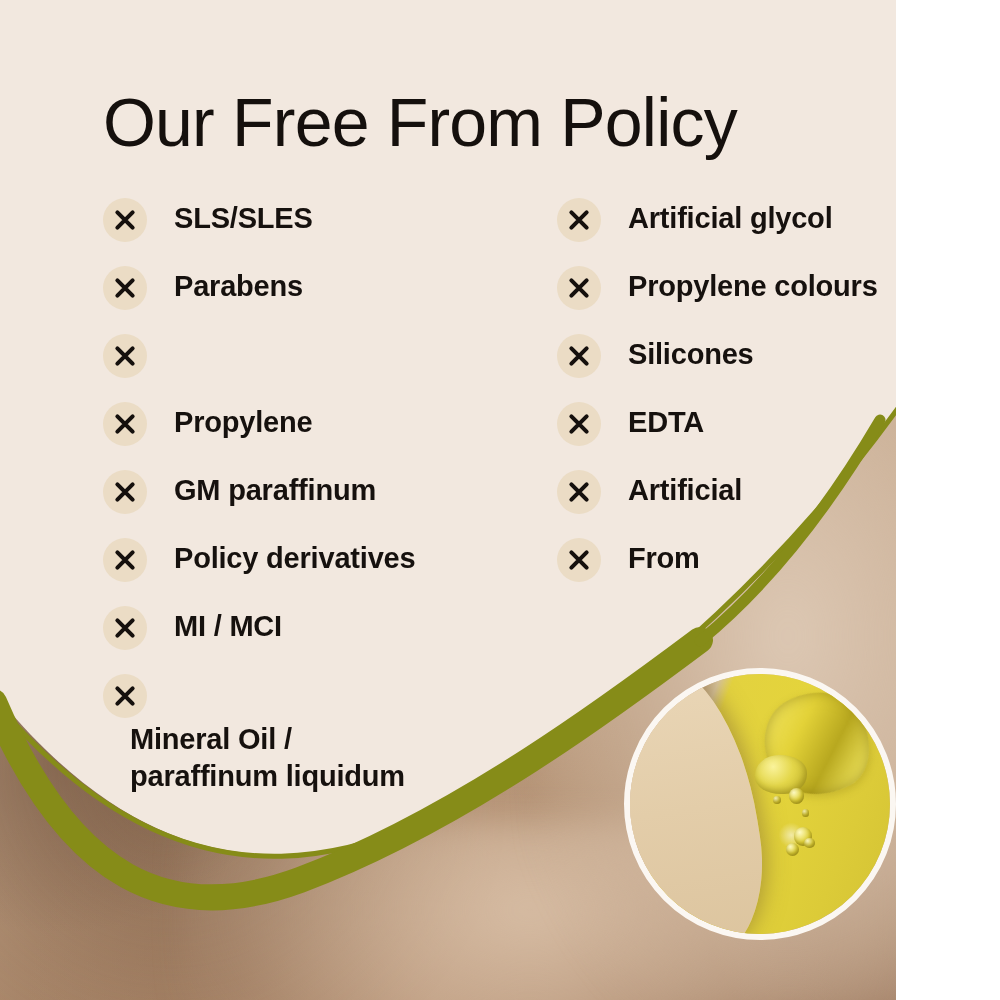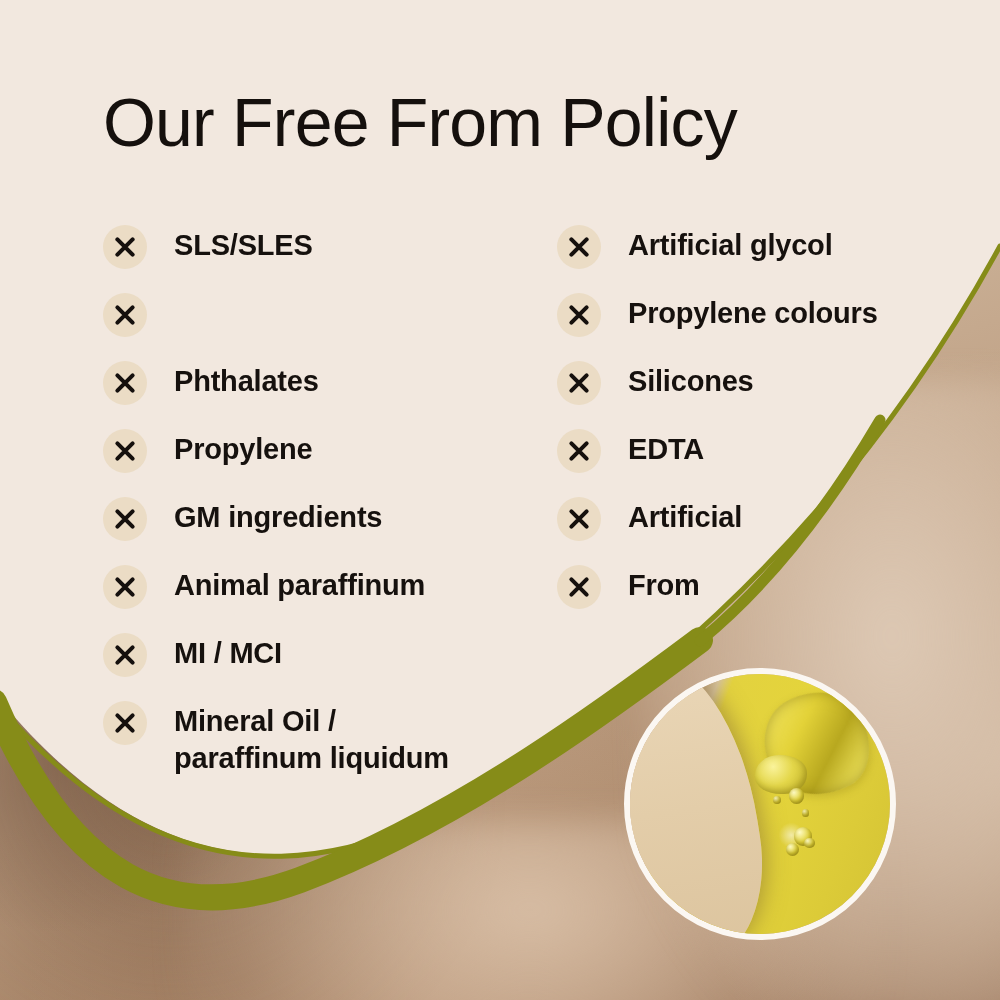--- a/index.html
+++ b/index.html
@@ -2,21 +2,21 @@
 <html><head>
 <meta charset="utf-8">
 <style>
   html, body {
     margin: 0;
     padding: 0;
     background: #ffffff;
   }
   #stage {
     position: relative;
-    width: 1000px;
+    width: 896px;
     height: 1000px;
     overflow: hidden;
     background: #f97316;
     font-family: "Liberation Sans", sans-serif;
   }
 
   
   .photo-bg {
     position: absolute;
     inset: 0;
@@ -68,32 +68,32 @@
     font-size: 68px;
     font-weight: 300;
     letter-spacing: -0.8px;
     color: #15100D;
     white-space: nowrap;
     line-height: 1;
   }
 
   .col {
     position: absolute;
-    top: 224px;
+    top: 197px;
   }
   .col-left  { left: 103px;  width: 440px; }
   .col-right { left: 557px;  width: 400px; }
 
   .item {
     position: relative;
     height: 68px;
     display: flex;
     align-items: flex-start;
   }
-  .item.two-line { height: 96px; }
+  .item.two-line { height: 96px; flex-direction: column; }
 
   .badge {
     flex: 0 0 auto;
     width: 44px;
     height: 44px;
     border-radius: 50%;
     background: #EBDCC5;
     display: flex;
     align-items: center;
     justify-content: center;
@@ -215,52 +215,52 @@
             </svg>
         </span>
         <span class="item-label">SLS/SLES</span>
       </div>
       <div class="item">
         <span class="badge">
           <svg width="22" height="22" viewBox="0 0 22 22">
               <path d="M3.4 3.4 L18.6 18.6 M18.6 3.4 L3.4 18.6" stroke="#15100D" stroke-width="4.1" stroke-linecap="round"></path>
             </svg>
         </span>
-      </div>
-      <div class="item">
-        <span class="badge">
-          <svg width="22" height="22" viewBox="0 0 22 22">
-              <path d="M3.4 3.4 L18.6 18.6 M18.6 3.4 L3.4 18.6" stroke="#15100D" stroke-width="4.1" stroke-linecap="round"></path>
-            </svg>
-        </span>
-        <span class="item-label">Phthalates</span>
+        <span class="item-label">Parabens</span>
+      </div>
+      <div class="item">
+        <span class="badge">
+          <svg width="22" height="22" viewBox="0 0 22 22">
+              <path d="M3.4 3.4 L18.6 18.6 M18.6 3.4 L3.4 18.6" stroke="#15100D" stroke-width="4.1" stroke-linecap="round"></path>
+            </svg>
+        </span>
       </div>
       <div class="item">
         <span class="badge">
           <svg width="22" height="22" viewBox="0 0 22 22">
               <path d="M3.4 3.4 L18.6 18.6 M18.6 3.4 L3.4 18.6" stroke="#15100D" stroke-width="4.1" stroke-linecap="round"></path>
             </svg>
         </span>
         <span class="item-label">Propylene</span>
       </div>
       <div class="item">
         <span class="badge">
           <svg width="22" height="22" viewBox="0 0 22 22">
               <path d="M3.4 3.4 L18.6 18.6 M18.6 3.4 L3.4 18.6" stroke="#15100D" stroke-width="4.1" stroke-linecap="round"></path>
             </svg>
         </span>
-        <span class="item-label">GM ingredients</span>
-      </div>
-      <div class="item">
-        <span class="badge">
-          <svg width="22" height="22" viewBox="0 0 22 22">
-              <path d="M3.4 3.4 L18.6 18.6 M18.6 3.4 L3.4 18.6" stroke="#15100D" stroke-width="4.1" stroke-linecap="round"></path>
-            </svg>
-        </span>
-        <span class="item-label">Animal paraffinum</span>
+        <span class="item-label">GM paraffinum</span>
+      </div>
+      <div class="item">
+        <span class="badge">
+          <svg width="22" height="22" viewBox="0 0 22 22">
+              <path d="M3.4 3.4 L18.6 18.6 M18.6 3.4 L3.4 18.6" stroke="#15100D" stroke-width="4.1" stroke-linecap="round"></path>
+            </svg>
+        </span>
+        <span class="item-label">Policy derivatives</span>
       </div>
       <div class="item">
         <span class="badge">
           <svg width="22" height="22" viewBox="0 0 22 22">
               <path d="M3.4 3.4 L18.6 18.6 M18.6 3.4 L3.4 18.6" stroke="#15100D" stroke-width="4.1" stroke-linecap="round"></path>
             </svg>
         </span>
         <span class="item-label">MI / MCI</span>
       </div>
       <div class="item two-line">

